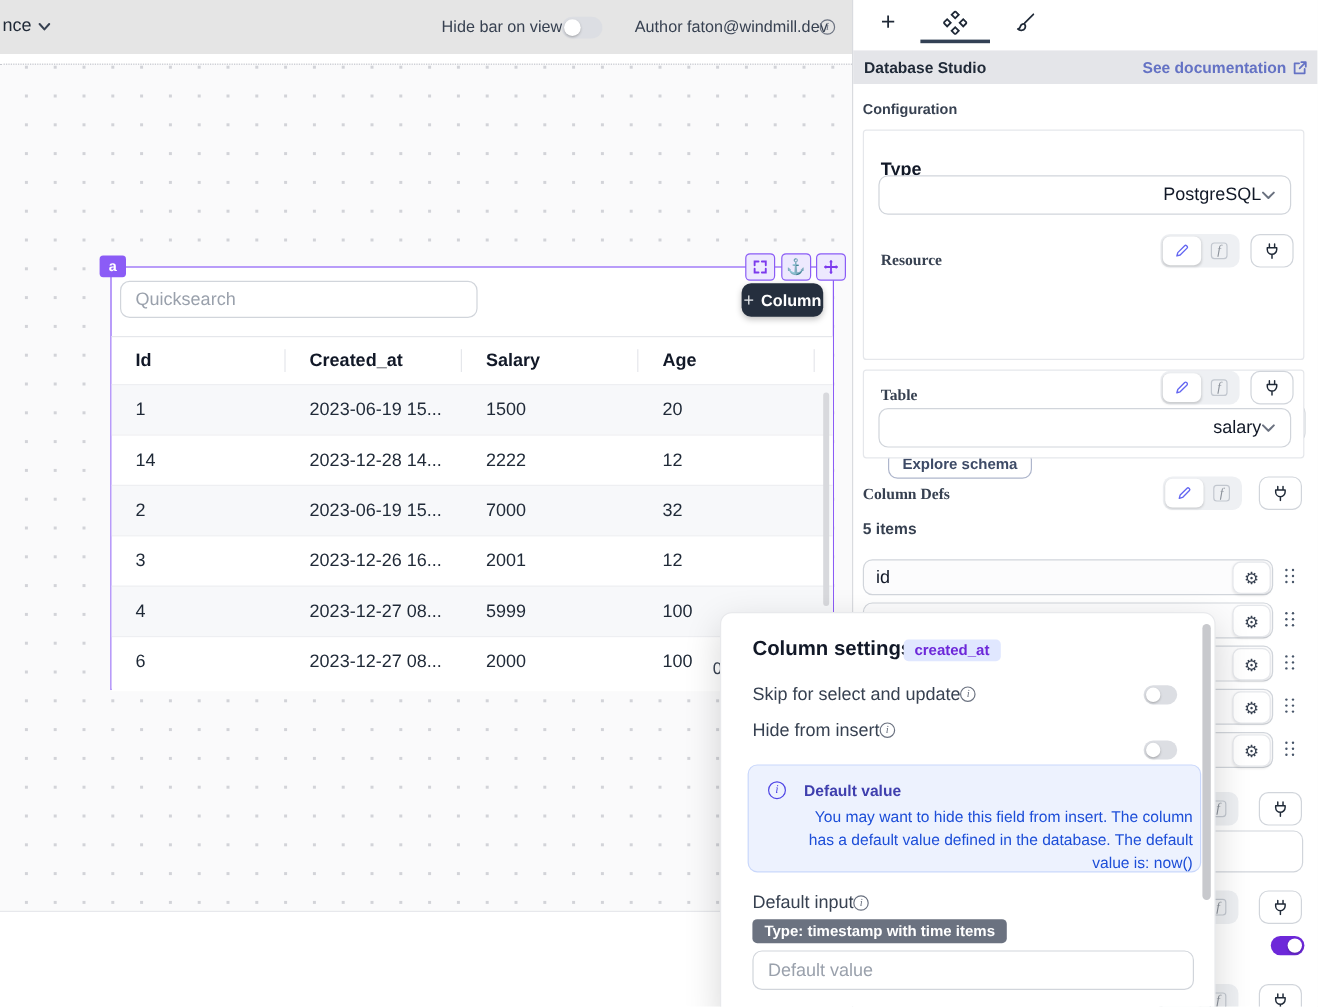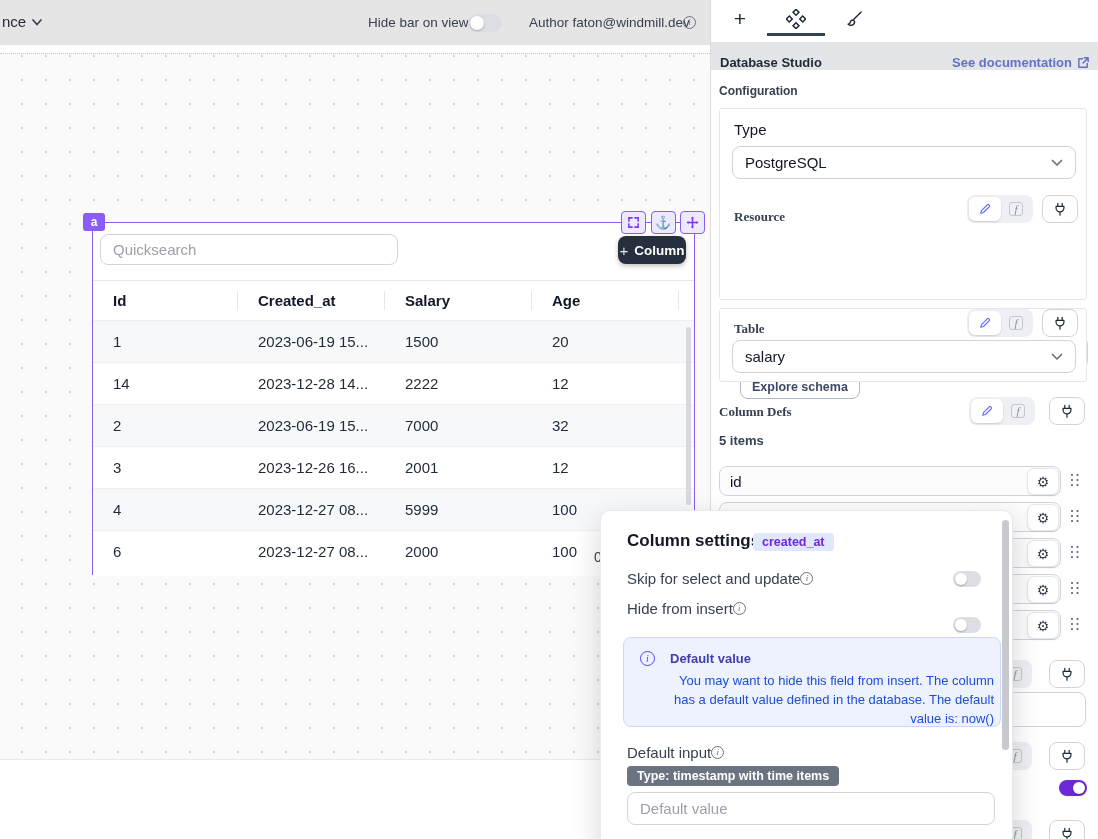--- a/index.html
+++ b/index.html
@@ -46,30 +46,30 @@
   .td { padding-left:20px; }
   #table-scroll { right:3px; top:46px; width:5px; height:178px; background:#d8d9dd; border-radius:3px; }
   #pagination-0 { left:501px; top:326px; font-size:14px; color:#374151; }
 
   
   #panel { left:710px; top:0; width:388px; height:839px; background:#fff; border-left:1px solid #d9dbdf; }
   .tab-ic { top:8px; width:22px; height:22px; color:#1f2937; display:flex; align-items:center; justify-content:center; cursor:pointer; }
   #tab-plus { left:18px; font-size:21px; font-weight:normal; }
   #tab-comp { left:74px; } #tab-style { left:132px; }
   #tab-underline { left:56px; top:33px; width:58px; height:2.5px; background:#334155; }
-  #panel-header { left:0; top:42px; width:388px; height:28px; background:#e4e5e9; display:flex; align-items:flex-end; justify-content:space-between; padding:0 9px; }
+  #panel-header { left:0; top:42px; width:388px; height:28px; background:#e4e5e9; display:flex; align-items:center; justify-content:space-between; padding:0 9px; }
   #panel-title { font-size:13px; font-weight:bold; color:#1f2937; }
   #doc-link { font-size:13px; font-weight:bold; color:#6472c4; display:flex; align-items:center; gap:5px; cursor:pointer; }
   #config-label { left:8px; top:84px; font-size:12px; font-weight:bold; color:#374151; }
   .groupbox { border:1px solid #e5e7eb; border-radius:3px; background:#fff; }
   #box1 { left:8px; top:108px; width:368px; height:192px; }
   #box2 { left:8px; top:308px; width:368px; height:74px; }
-  .sec-label-lg { font-size:15px; font-weight:normal; color:#111827; }
+  .sec-label-lg { font-size:15px; font-weight:bold; color:#111827;margin-top:12px; }
   .sec-label { font-size:13px; font-weight:bold; color:#374151;font-family:Liberation Serif, serif; }
-  .select { border:1px solid #d1d5db; border-radius:8px; height:33px; display:flex; align-items:center; justify-content:space-between; padding:0 12px; font-size:15px; color:#111827; background:#fff; cursor:pointer; }
+  .select { border:1px solid #d1d5db; border-radius:8px; height:33px; display:flex; align-items:center; justify-content:flex-end; padding:0 12px; font-size:15px; color:#111827; background:#fff; cursor:pointer; }
   .pf-group { width:66px; height:28px; background:#eef0f3; border-radius:8px; display:flex; align-items:center; padding:2px; gap:2px; }
   .pf-pencil { width:32px; height:24px; background:#fff; border-radius:6px; box-shadow:0 1px 2px rgba(0,0,0,.15); display:flex; align-items:center; justify-content:center; color:#6366f1; cursor:pointer; }
   .pf-fx { width:26px; height:20px; display:flex; align-items:center; justify-content:center; cursor:pointer; }
   .fx-glyph { font-size:11px; color:#8a9099; border:1px solid #c2c7cf; border-radius:3px; padding:0px 4px; font-family:"Liberation Serif",serif; font-style:italic; background:transparent; }
   .plug-btn { width:36px; height:28px; border:1px solid #d1d5db; border-radius:8px; background:#fff; display:flex; align-items:center; justify-content:center; color:#1f2937; cursor:pointer; }
   .icon-btn { border:1px solid #d1d5db; border-radius:8px; background:#fff; display:flex; align-items:center; justify-content:center; color:#374151; cursor:pointer; }
   #resource-input-wrap { left:20px; top:227px; width:214px; height:33px; border:1px solid #d1d5db; border-radius:8px; display:flex; align-items:center; background:#fff; }
   #resource-input-wrap .val { flex:1; padding-left:11px; font-size:15px; color:#111827; white-space:nowrap; overflow:hidden; }
   .x-icon { padding:0 10px; color:#374151; font-size:14px; cursor:pointer; }
   #res-pencil { left:242px; top:227px; width:38px; height:33px; border:1px solid #8b93f8; border-radius:8px; background:#fff; color:#6366f1; display:flex; align-items:center; justify-content:center; cursor:pointer; }

